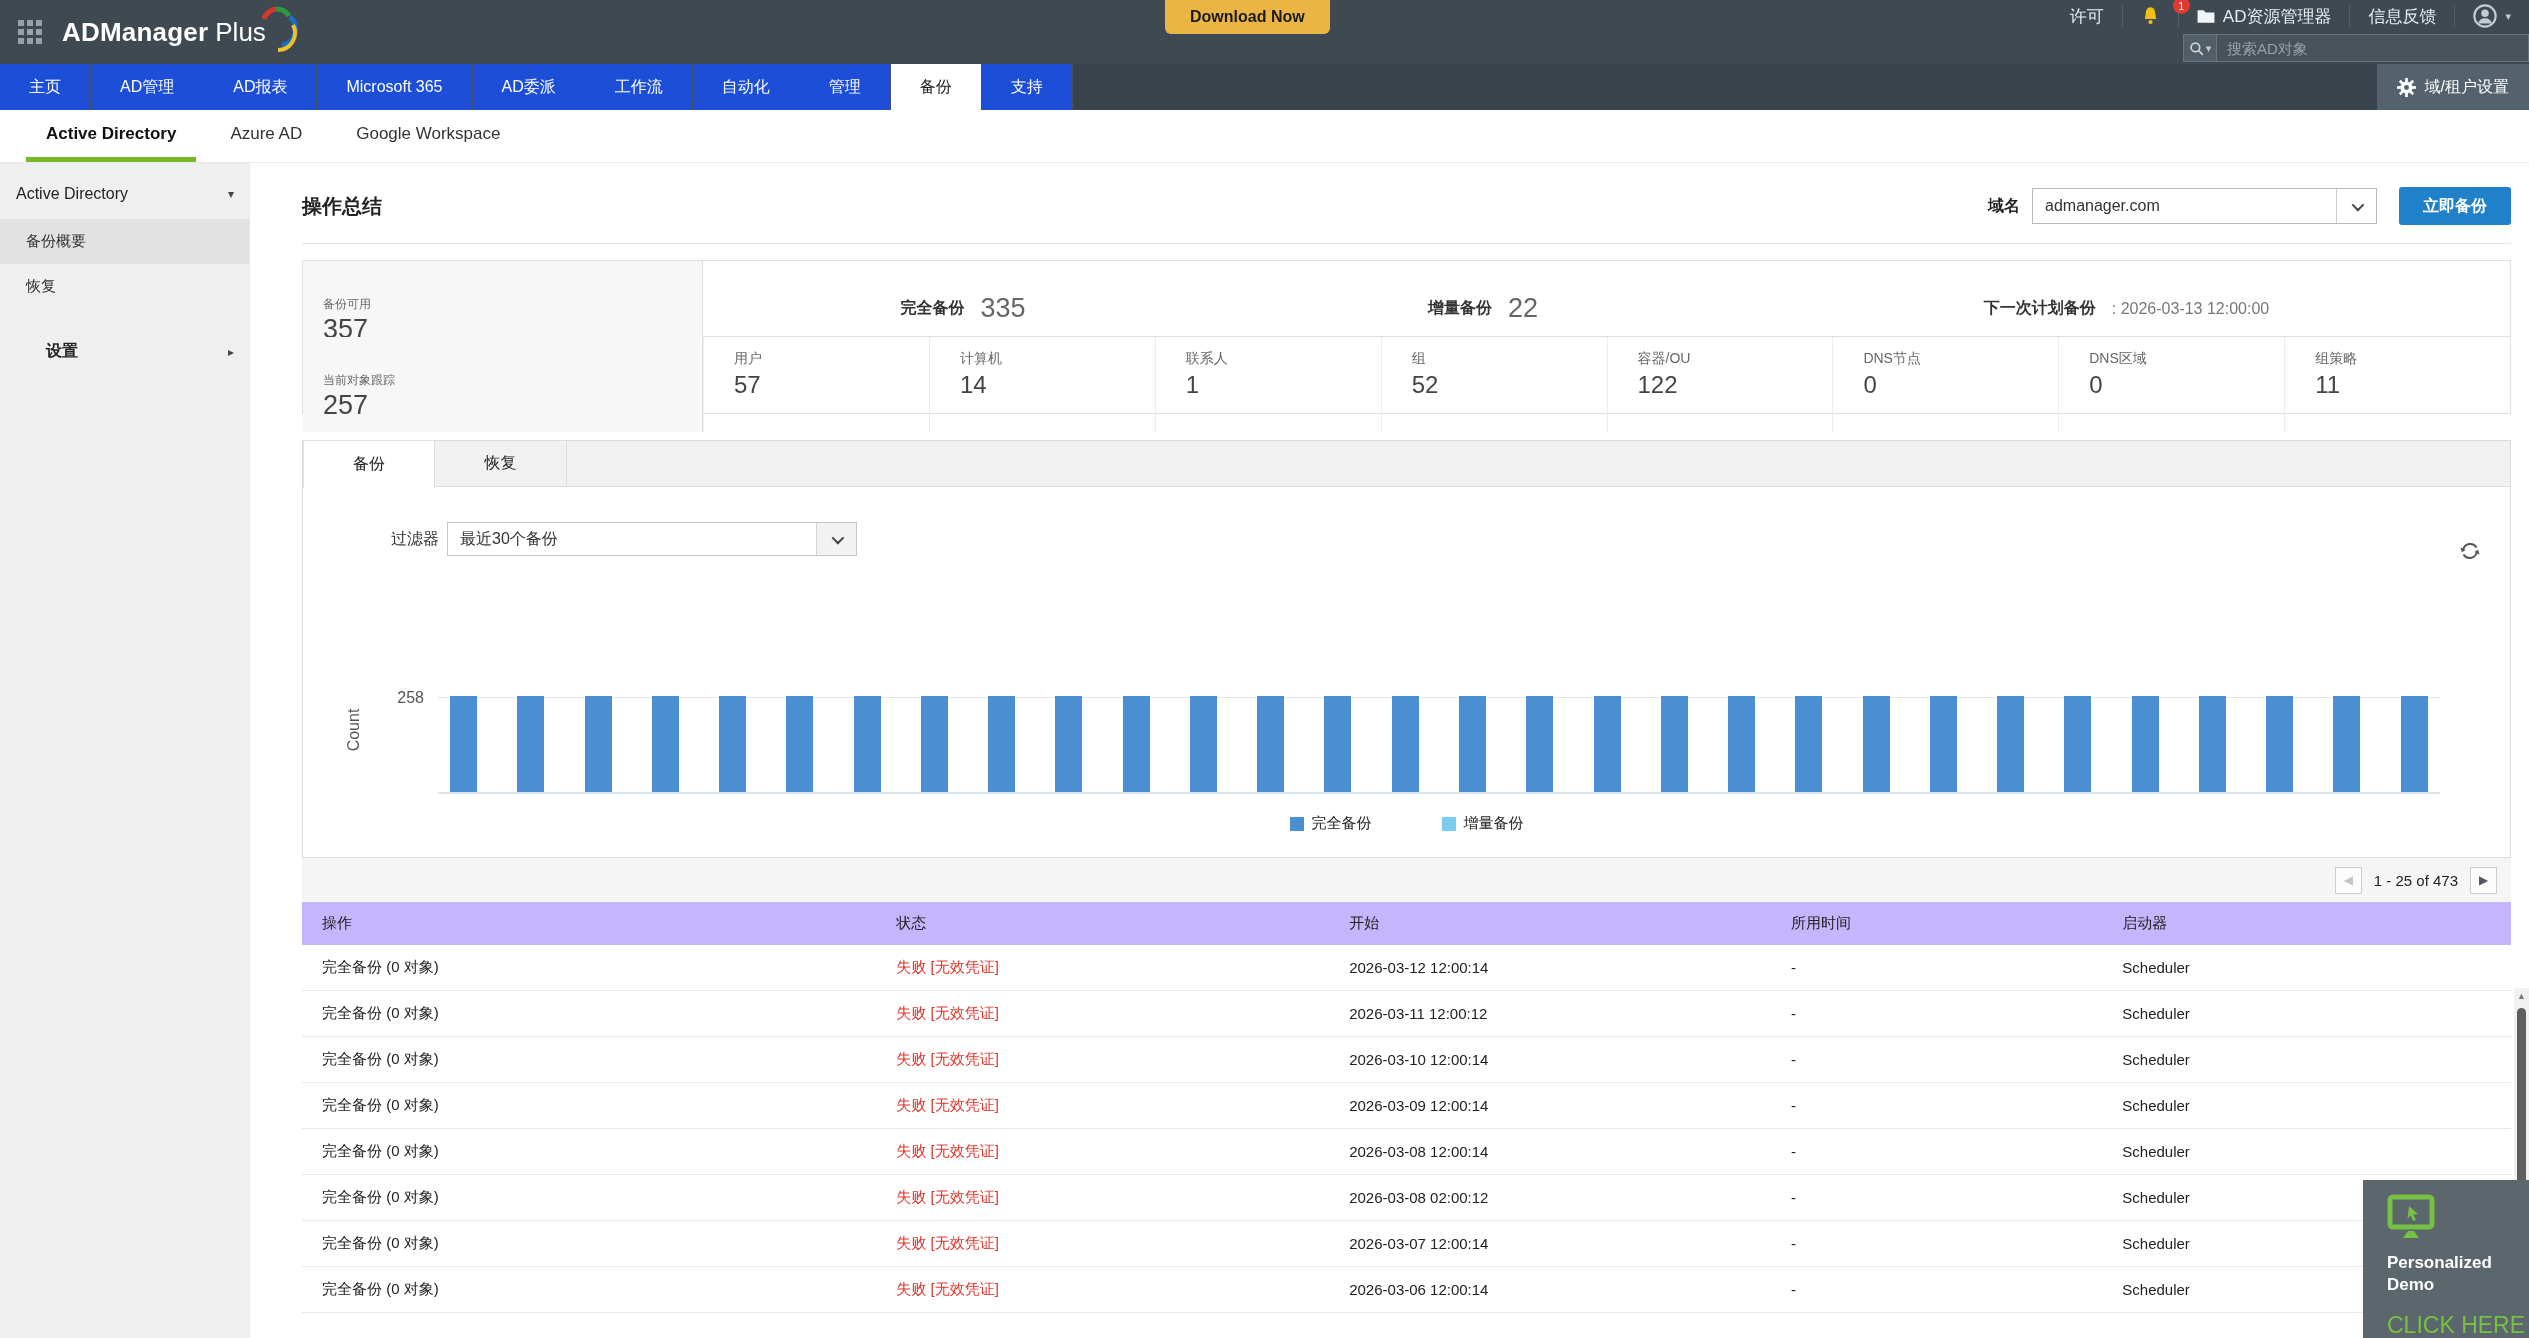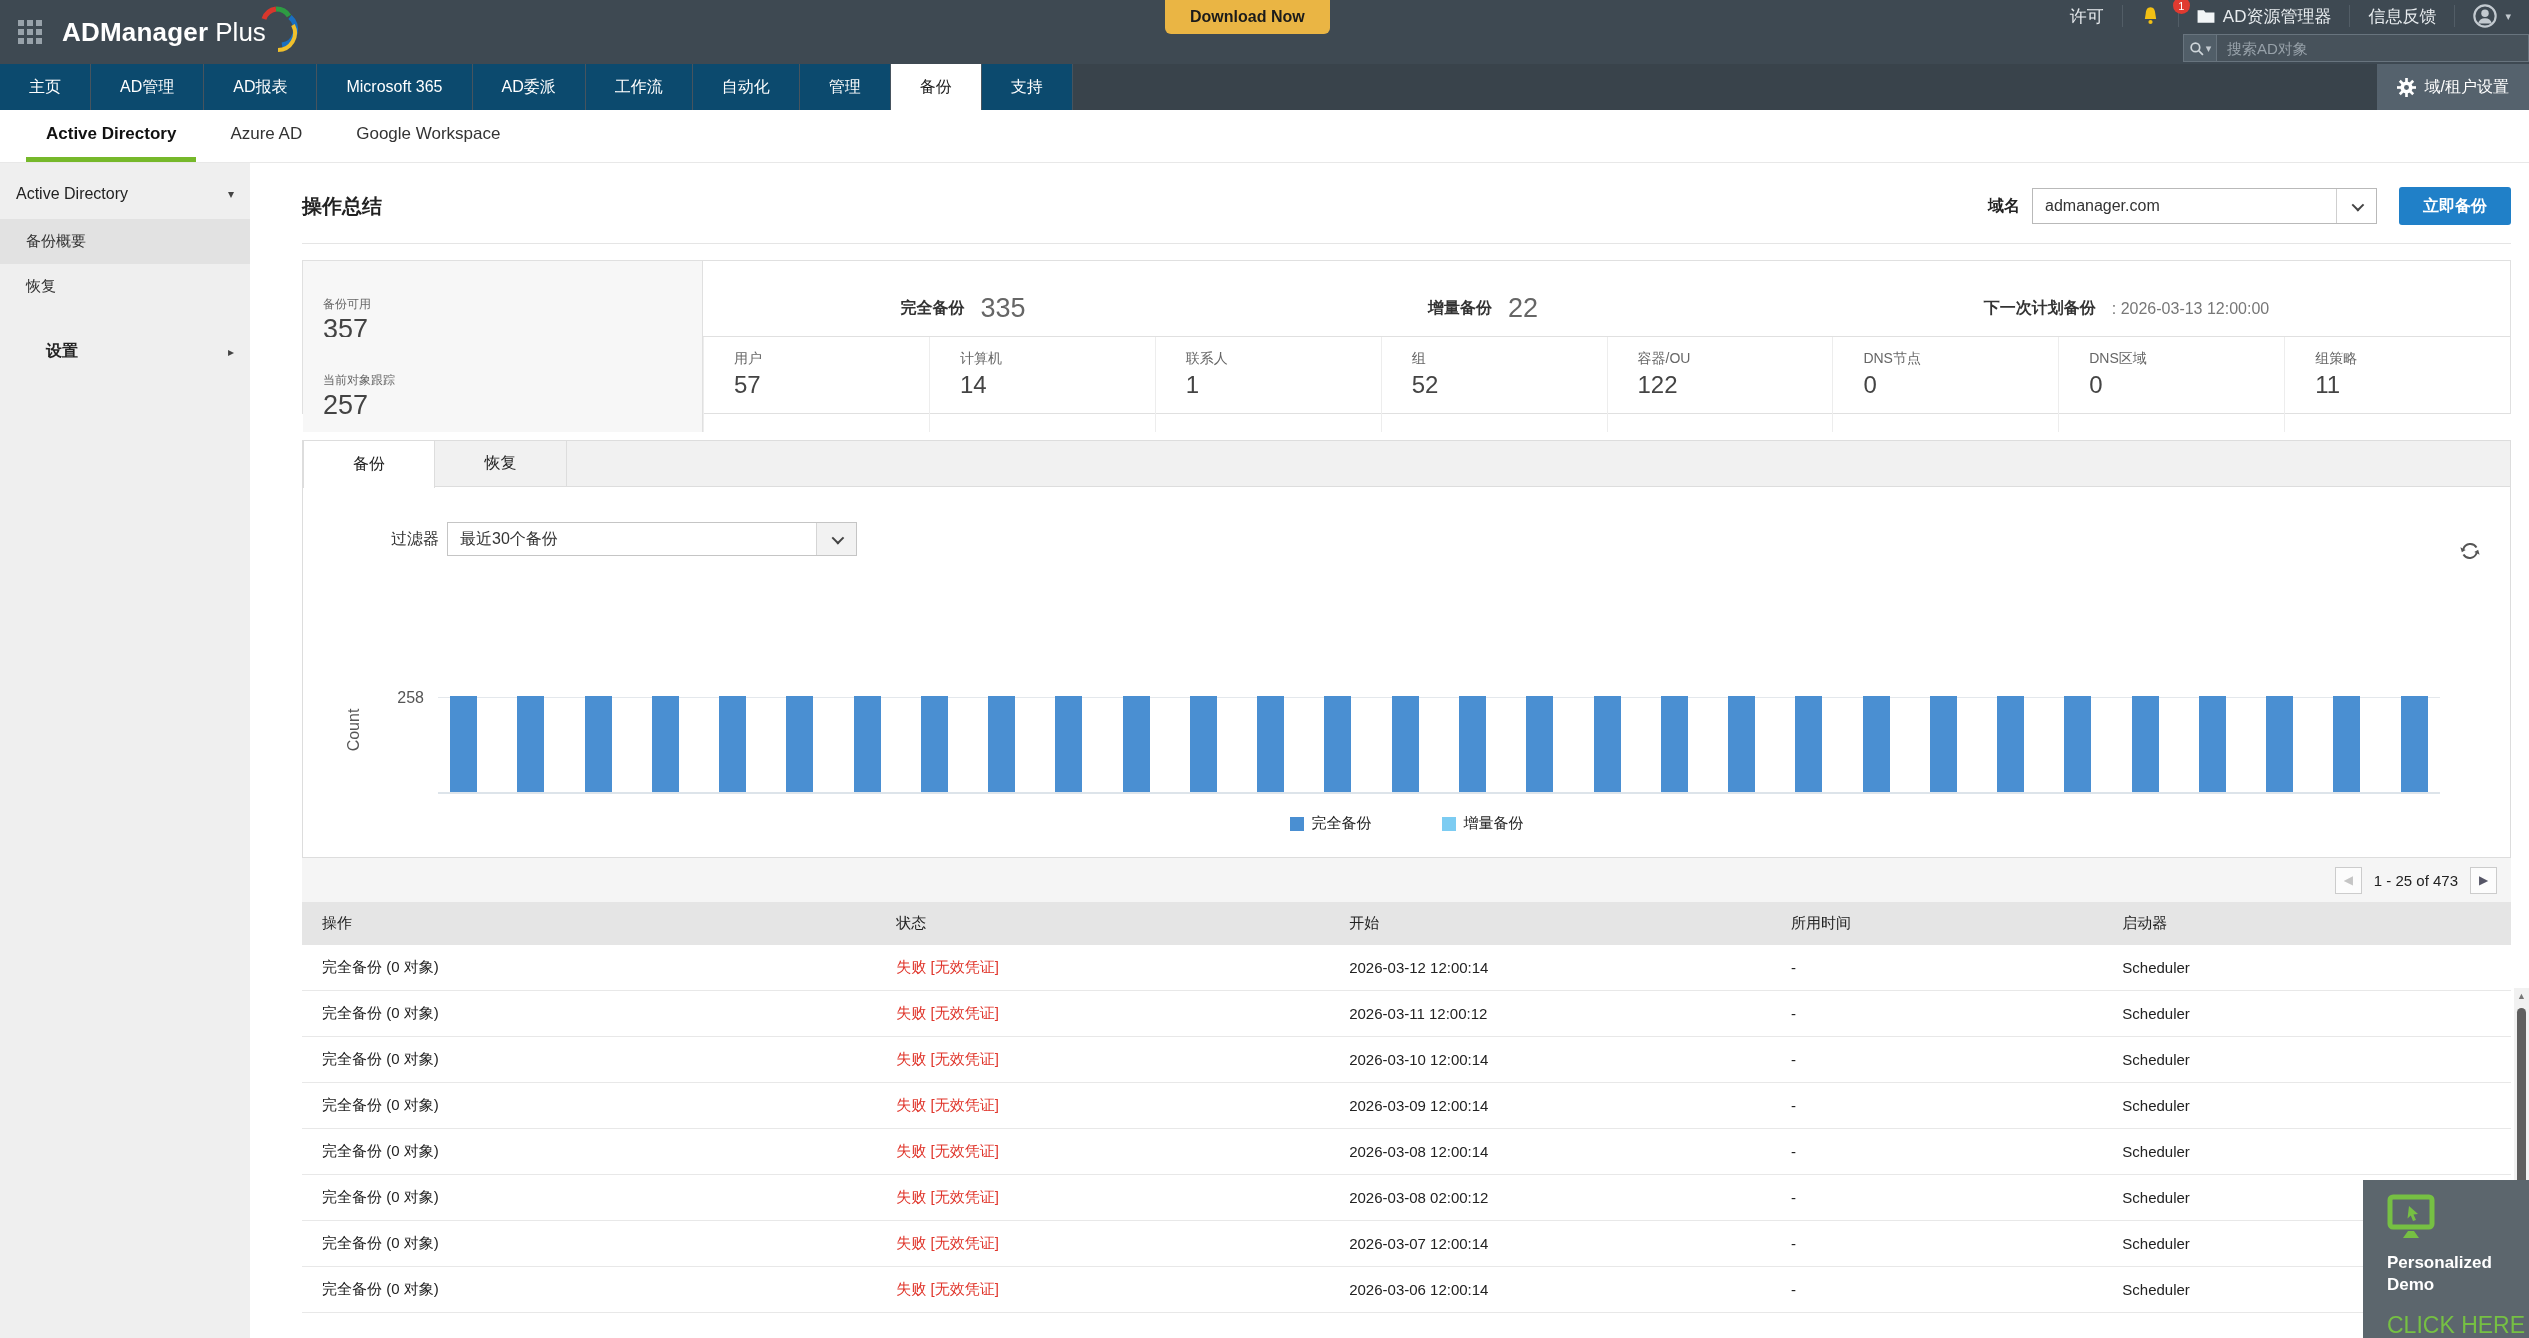--- a/index.html
+++ b/index.html
@@ -26,21 +26,21 @@
     min-width:17px; height:17px; border-radius:9px; display:flex; align-items:center; justify-content:center; padding:0 3px;}
   .caret-dn { font-size:11px; color:#c3cad0; }
   .searchbar { display:flex; margin:2px 0 0 0; height:28px; }
   .search-left { width:34px; background:#515e68; border:1px solid #68747e; display:flex; align-items:center; justify-content:center; gap:2px; cursor:pointer;}
   .search-input { width:312px; background:#47525b; border:1px solid #68747e; border-left:none; color:#cfd6da;
     font-size:15px; padding:0 10px; outline:none; }
   .search-input::placeholder { color:#97a1a9; }
 
   
   .navrow { height:46px; background:#39434b; display:flex; align-items:stretch; }
-  .nav-tab { background:#0c4a6e; color:#fff; font-size:16px; display:flex; align-items:center; justify-content:center;
+  .nav-tab { background:#1d4ed8; color:#fff; font-size:16px; display:flex; align-items:center; justify-content:center;
     padding:0 29px; border-right:1px solid #47545e; cursor:pointer; white-space:nowrap; }
   .nav-tab.active { background:#fff; color:#1c1c1c; }
   .nav-fill { flex:1; background:#39434b; }
   .gear-btn { background:#55626d; color:#fff; font-size:16px; display:flex; align-items:center; gap:9px;
     padding:0 20px; cursor:pointer; }
 
   
   .subnav { height:53px; background:#fff; display:flex; align-items:stretch; padding-left:26px; gap:14px;
     border-bottom:1px solid #e8e8e8; }
   .sub-tab { display:flex; align-items:center; padding:0 20px; font-size:17px; color:#333; cursor:pointer;
@@ -112,21 +112,21 @@
 
   
   .recent-title { font-size:16px; font-weight:bold; color:#222; margin:24px 0 12px; }
   .toolbar { background:#f5f5f5; height:44px; display:flex; align-items:center; justify-content:flex-end; padding-right:14px; gap:12px;}
   .pg-btn { width:27px; height:27px; border:1px solid #ccc; background:#fcfcfc; display:flex; align-items:center; justify-content:center;
     font-size:12px; cursor:pointer; }
   .pg-btn.disabled { color:#c5c5c5; cursor:default; }
   .pg-btn.on { color:#556; }
   .pg-text { font-size:15px; color:#222;text-align:center; }
   table.ops { width:100%; border-collapse:collapse; }
-  .ops thead tr { background:#e5e5e5; }
+  .ops thead tr { background:#c4b5fd; }
   .ops th { text-align:left; font-weight:normal; font-size:15px; color:#222; padding:12px 20px; }
   .ops td { font-size:15px; color:#222; padding:13px 20px; border-bottom:1px solid #e8e8e8; background:#fff; }
   .ops td.red { color:#e0362c; }
 
   
   .scrollbar { position:absolute; right:0; top:988px; bottom:0; width:15px; background:#f1f1f1; z-index:5; }
   .sb-up { height:16px; display:flex; align-items:center; justify-content:center; font-size:9px; color:#777; }
   .sb-thumb { position:absolute; left:3px; top:20px; width:9px; height:310px; background:#5f5f5f; border-radius:6px; }
 
   

